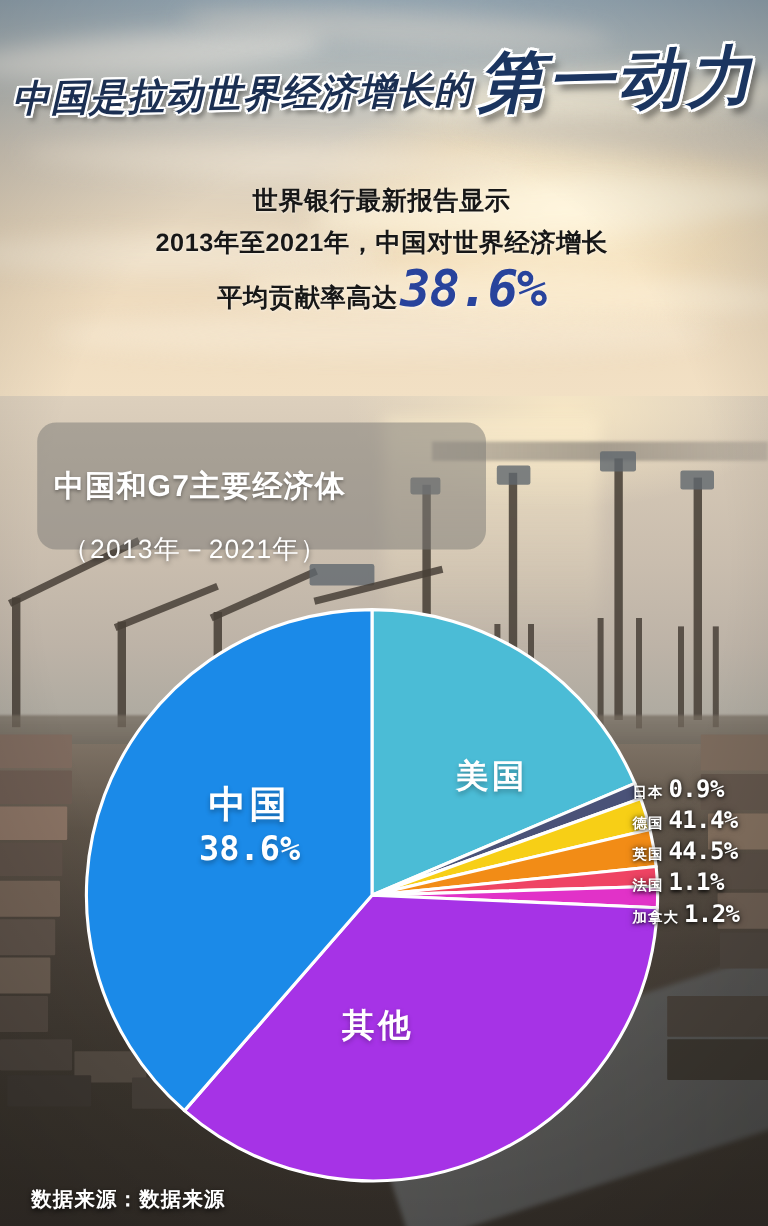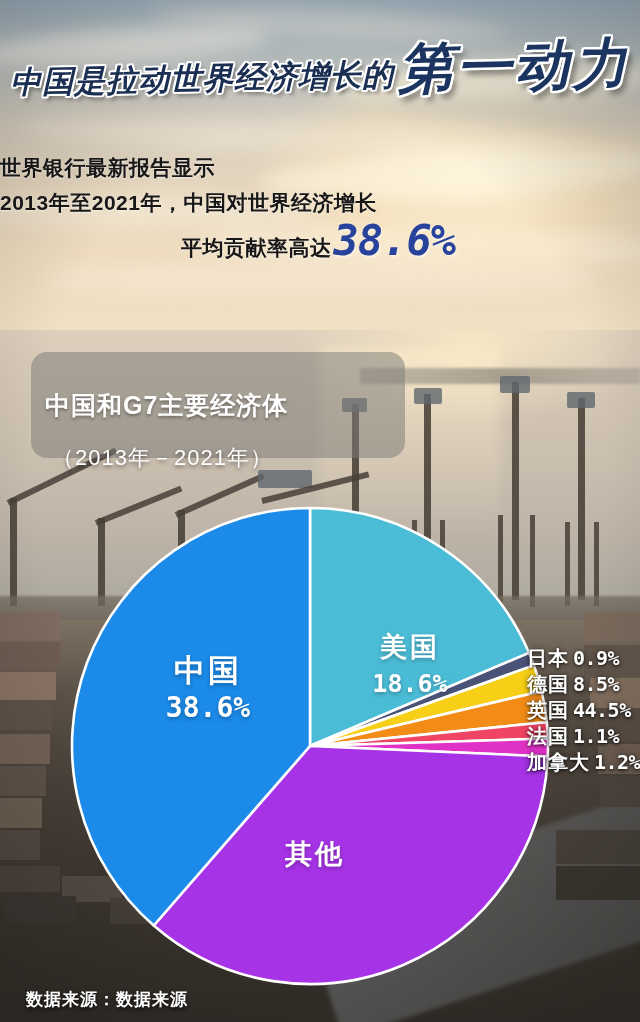--- a/index.html
+++ b/index.html
@@ -105,21 +105,21 @@
     text-shadow:
       -2px -2px 0 #fff, 2px -2px 0 #fff, -2px 2px 0 #fff, 2px 2px 0 #fff,
       0 -2.4px 0 #fff, 0 2.4px 0 #fff, -2.4px 0 0 #fff, 2.4px 0 0 #fff,
       4px 6px 6px rgba(0,0,0,.5);
     transform:translateY(-6px) rotate(-1.5deg);
   }
 
   
   .sub{
     position:absolute;left:0;top:150px;width:636px;
-    text-align:left;color:#171717;
+    text-align:center;color:#171717;
   }
   .sub-line{
     font-size:21px;font-weight:700;line-height:35px;letter-spacing:.5px;
     text-shadow:0 1px 2px rgba(255,255,255,.55);
   }
   .sub-line3{display:flex;align-items:baseline;justify-content:center;gap:2px;}
   .big-pct{
     font-family:"DejaVu Sans Mono","Liberation Mono",monospace;
     font-size:42px;font-weight:700;font-style:italic;
     color:#28439c;letter-spacing:-1px;line-height:42px;
@@ -168,21 +168,21 @@
   
   .legend{
     position:absolute;left:527px;top:645px;width:113px;
     display:flex;flex-direction:column;
   }
   .leg-row{
     display:flex;align-items:baseline;gap:4px;white-space:nowrap;
     height:26px;color:#fff;
     text-shadow:0 1px 3px rgba(0,0,0,.75), 0 0 6px rgba(0,0,0,.5);
   }
-  .leg-name{font-size:20px;font-weight:700;letter-spacing:1px;}
+  .leg-name{font-size:12px;font-weight:700;letter-spacing:1px;}
   .leg-val{
     font-family:"DejaVu Sans Mono","Liberation Mono",monospace;
     font-size:20px;font-weight:700;letter-spacing:-.5px;
   }
 
   
   .source{
     position:absolute;left:26px;top:988px;
     color:#fff;font-size:17px;font-weight:700;letter-spacing:1px;
     text-shadow:0 2px 4px rgba(0,0,0,.8);
@@ -303,35 +303,34 @@
           <path d="M 310 746 L 153.73259013079632 925.5118286151926 A 238 238 0 0 1 309.99999999999994 508 Z" fill="#1b8ae8" stroke="#ffffff" stroke-width="2.6" stroke-linejoin="round"></path>
         </g>
     </svg>
 
     <div class="pie-label pl-cn">
       <div class="pl-name">中国</div>
       <div class="pl-val">38.6%</div>
     </div>
     <div class="pie-label pl-us">
       <div class="pl-name">美国</div>
-      <div class="pl-val">18.6%</div>
     </div>
     <div class="pie-label pl-other">
       <div class="pl-name">其他</div>
     </div>
   </div>
 
   <div class="legend" id="legend">
       <div class="leg-row">
         <span class="leg-name">日本</span>
         <span class="leg-val">0.9%</span>
       </div>
       <div class="leg-row">
         <span class="leg-name">德国</span>
-        <span class="leg-val">8.5%</span>
+        <span class="leg-val">41.4%</span>
       </div>
       <div class="leg-row">
         <span class="leg-name">英国</span>
         <span class="leg-val">44.5%</span>
       </div>
       <div class="leg-row">
         <span class="leg-name">法国</span>
         <span class="leg-val">1.1%</span>
       </div>
       <div class="leg-row">

